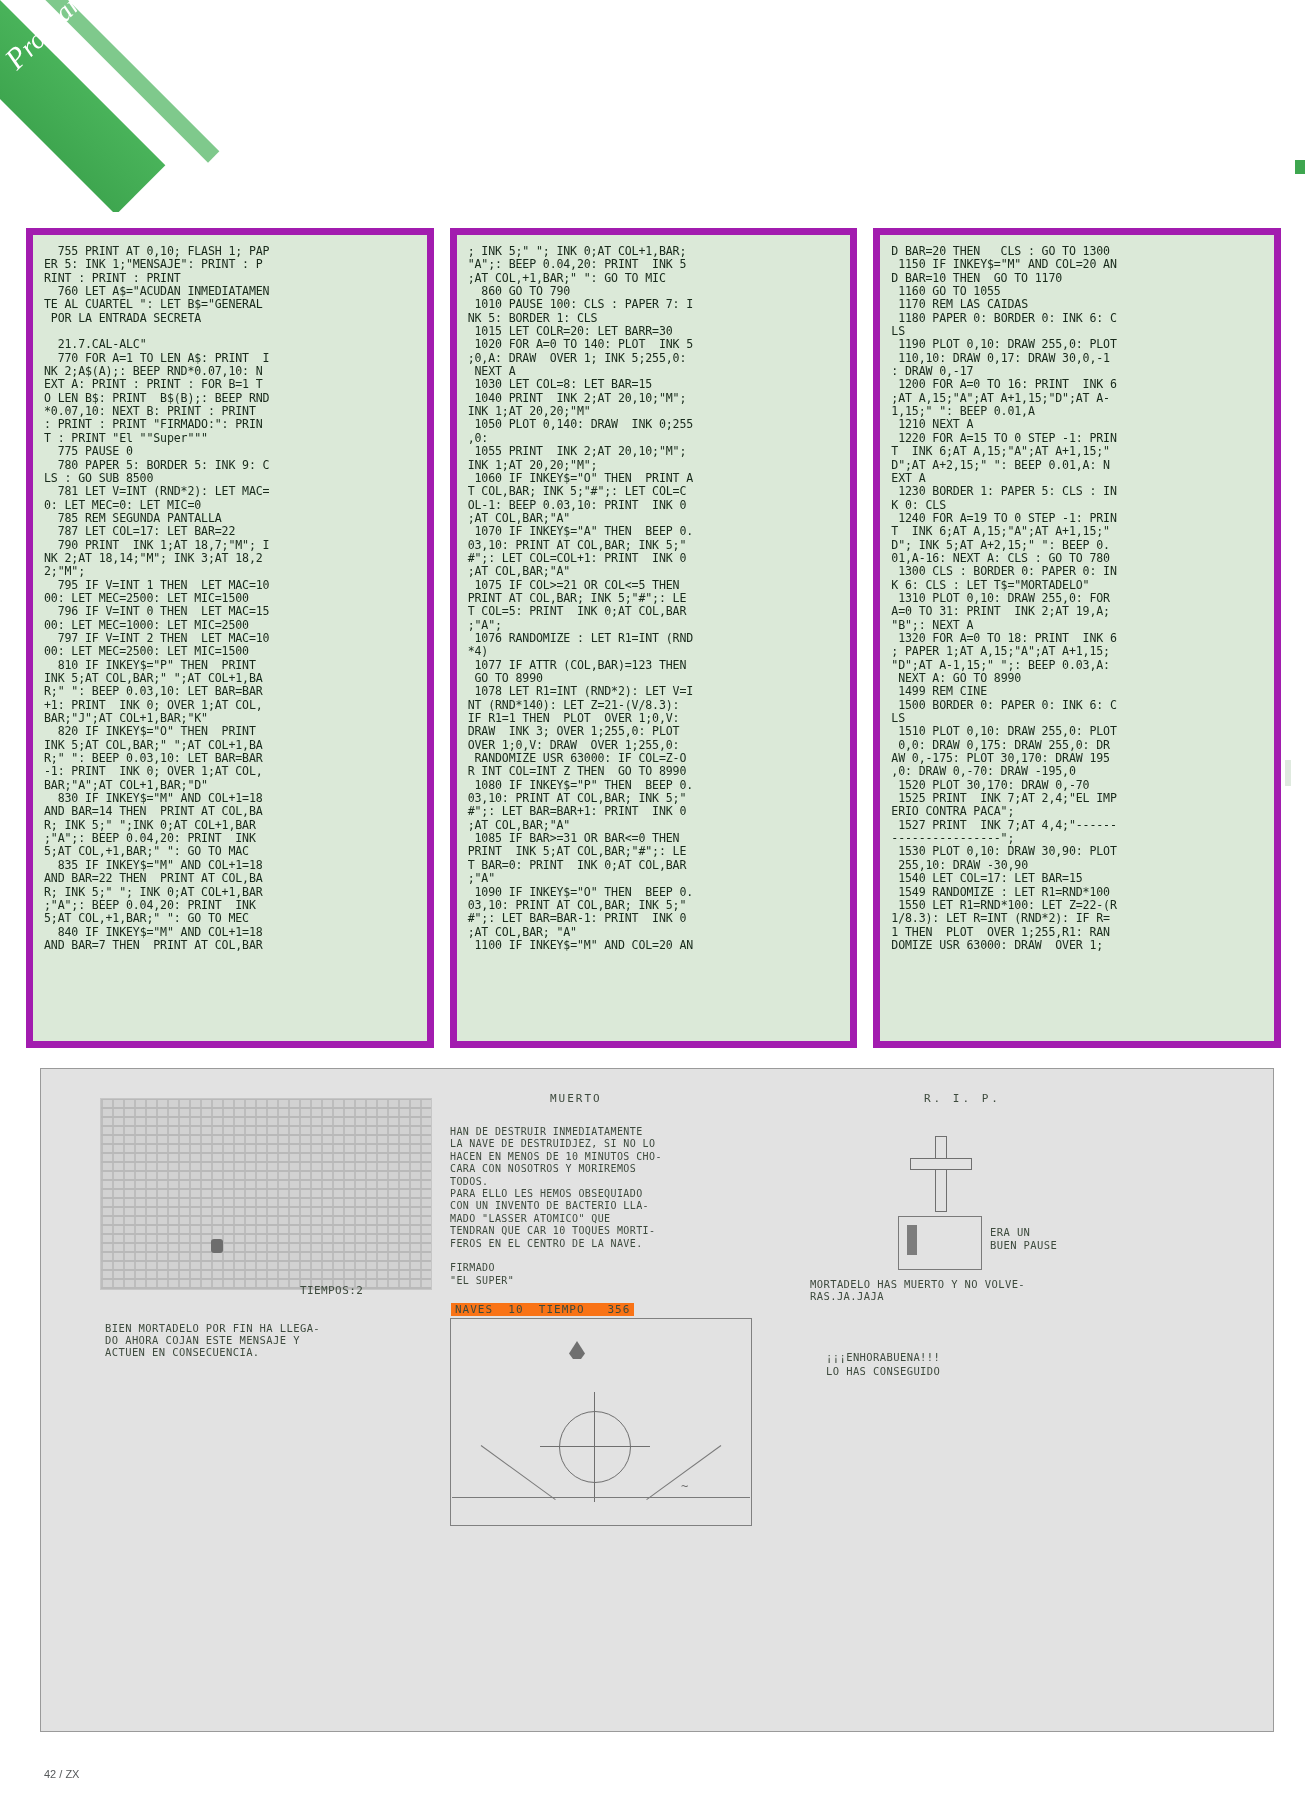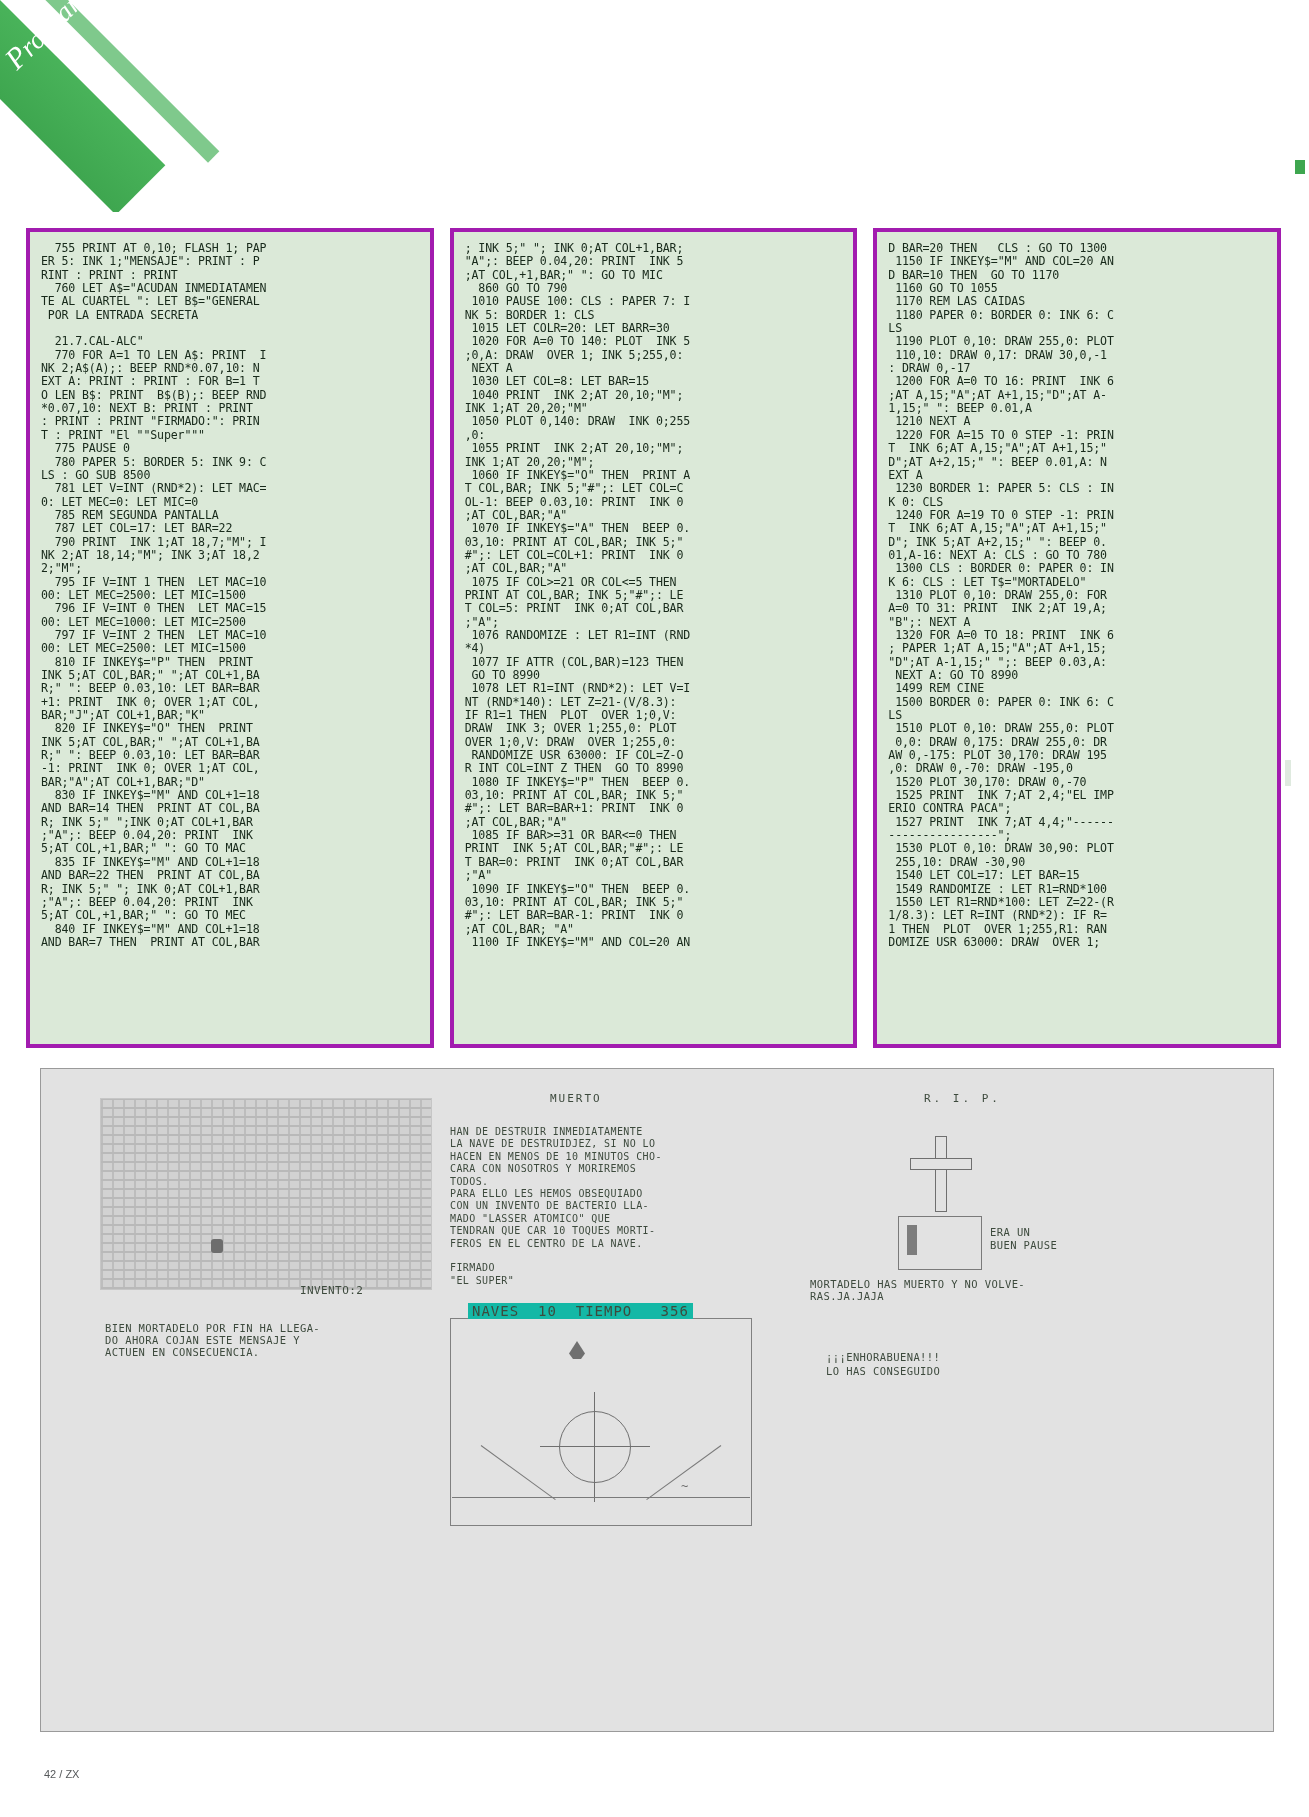--- a/index.html
+++ b/index.html
@@ -29,21 +29,21 @@
   .corner .ctext .big{font-size:30px;}
   .tick-right{
     position:absolute;right:4px;top:160px;width:10px;height:14px;background:#3ea64f;
   }
   
   .listing{
     position:absolute;left:26px;top:228px;width:1255px;height:820px;
     display:flex;gap:16px;
   }
   .col{
-    background:#dbe9d8;border:4px solid #a21caf;
+    background:#dbe9d8;border:7px solid #a21caf;
     width:100%;padding:10px 9px 8px 11px;box-sizing:border-box;
     font-family:"DejaVu Sans Mono","Liberation Mono",monospace;
     font-size:11.6px;line-height:13.35px;
     color:#17291a;white-space:pre-wrap;letter-spacing:-0.15px;
     overflow:hidden;
   }
   
   .shots{
     position:absolute;left:40px;top:1068px;width:1232px;height:662px;
     background:#e2e2e2;border:1px solid #9a9a9a;
@@ -75,21 +75,21 @@
   .cross .h{position:absolute;left:0;top:22px;width:60px;height:10px;border:1px solid #6f6f6f;background:#e2e2e2;}
   .tomb{position:absolute;left:848px;top:138px;width:82px;height:52px;border:1px solid #7a7a7a;}
   .tomb .fig{position:absolute;left:8px;top:8px;width:10px;height:30px;background:#7d7d7d;}
   .ripText{position:absolute;left:940px;top:148px;font-size:10.5px;line-height:13px;}
   .ripBottom{position:absolute;left:760px;top:200px;font-size:10.5px;line-height:12.4px;}
   .congrats{position:absolute;left:776px;top:272px;font-size:10.5px;line-height:14px;}
   
   .naves{
     position:absolute;left:400px;top:240px;width:300px;height:206px;border:1px solid #808080;
   }
-  .navesHdr{position:absolute;left:17px;top:-16px;font-size:14px;letter-spacing:1px;background:#14b8a6;padding:0 4px;}
+  .navesHdr{position:absolute;left:0;top:-16px;font-size:11px;letter-spacing:1px;background:#f97316;padding:0 4px;}
   .ship{position:absolute;left:118px;top:22px;width:16px;height:18px;background:#707070;clip-path:polygon(50% 0,100% 70%,75% 100%,25% 100%,0 70%);}
   .scope{position:absolute;left:108px;top:92px;width:70px;height:70px;border:1px solid #6f6f6f;border-radius:50%;}
   .scope .hl{position:absolute;left:-20px;top:34px;width:110px;height:1px;background:#6f6f6f;}
   .scope .vl{position:absolute;left:34px;top:-20px;width:1px;height:110px;background:#6f6f6f;}
   .ray1{position:absolute;left:30px;top:126px;width:92px;height:1px;background:#7a7a7a;transform:rotate(36deg);transform-origin:left center;}
   .ray2{position:absolute;left:270px;top:126px;width:92px;height:1px;background:#7a7a7a;transform:rotate(144deg);transform-origin:left center;}
   .ground{position:absolute;left:1px;top:178px;width:298px;height:1px;background:#7a7a7a;}
   .squig{position:absolute;left:230px;top:160px;font-size:12px;color:#6f6f6f;}
   
   .footer{
@@ -272,21 +272,21 @@
 1 THEN  PLOT  OVER 1;255,R1: RAN
 DOMIZE USR 63000: DRAW  OVER 1;</div>
 </div>
 
 <div class="shots">
   <div class="shotsInner">
 
     <div class="maze">
       <div class="blob"></div>
     </div>
-    <div class="mono tiempos">INVENTO:2</div>
+    <div class="mono tiempos">TIEMPOS:2</div>
     <div class="mono bottomleft">BIEN MORTADELO POR FIN HA LLEGA-
 DO AHORA COJAN ESTE MENSAJE Y
 ACTUEN EN CONSECUENCIA.</div>
 
     <div class="mono msgTitle">MUERTO</div>
     <div class="mono msgBody">HAN DE DESTRUIR INMEDIATAMENTE
 LA NAVE DE DESTRUIDJEZ, SI NO LO
 HACEN EN MENOS DE 10 MINUTOS CHO-
 CARA CON NOSOTROS Y MORIREMOS
 TODOS.

